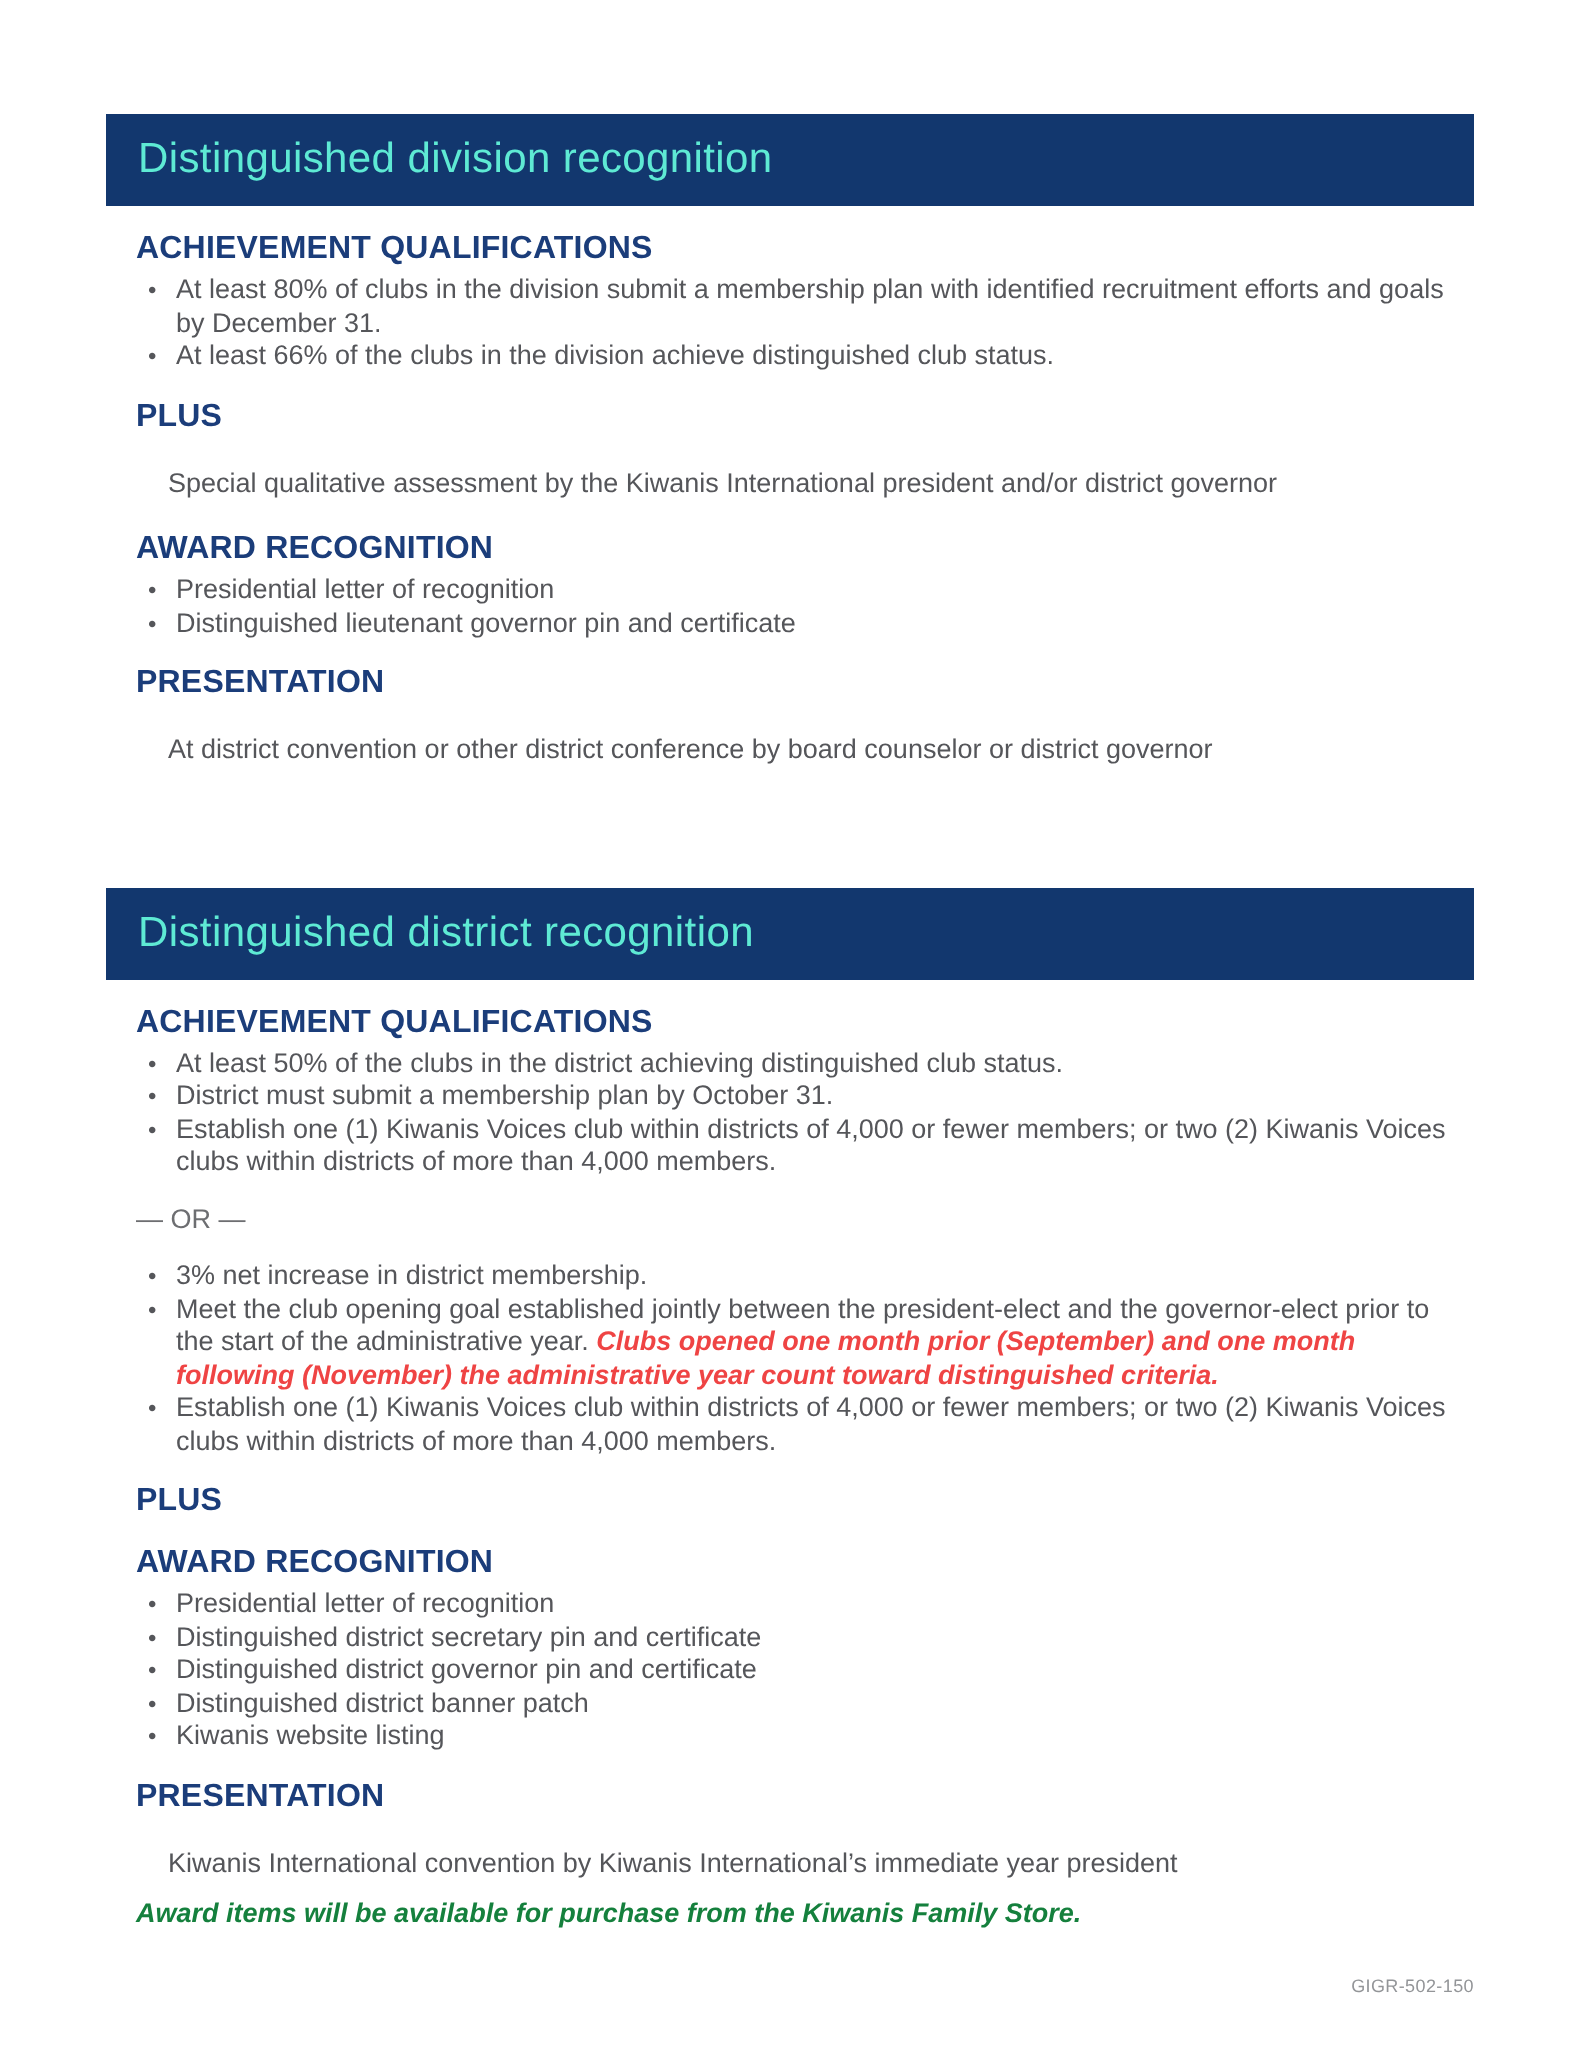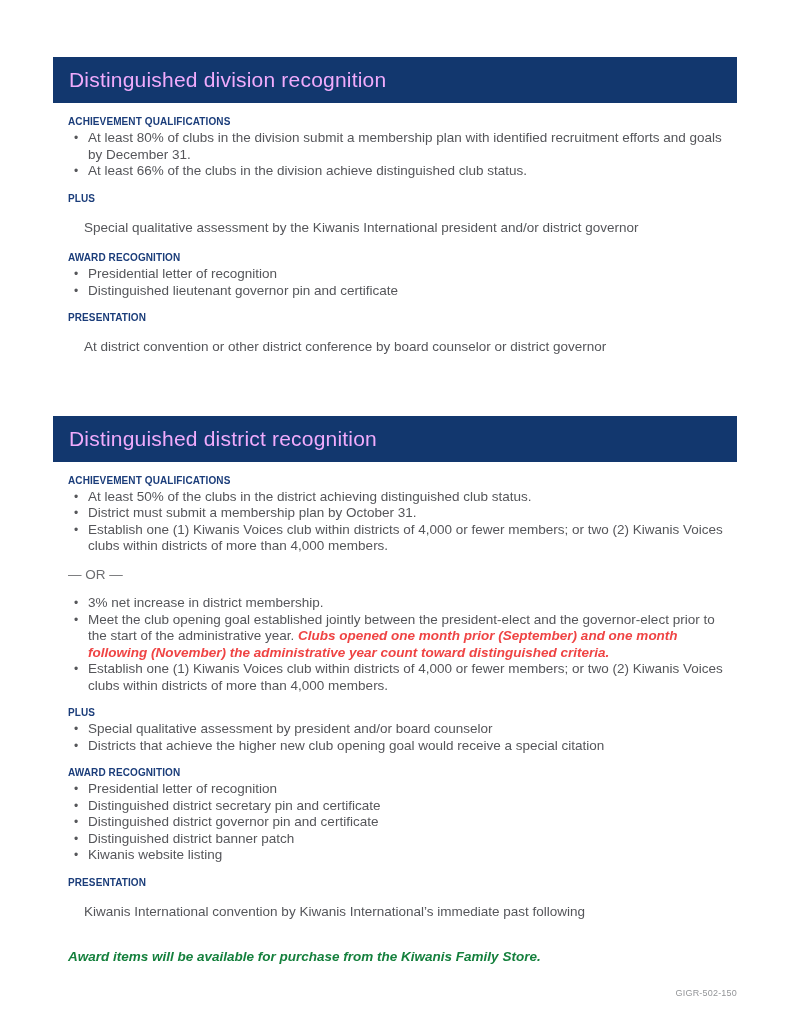--- a/index.html
+++ b/index.html
@@ -20,30 +20,30 @@
   }
   .banner {
     background: #12376e;
     height: 46px;
     display: flex;
     align-items: center;
     padding-left: 16px;
     box-sizing: border-box;
   }
   .banner-title {
-    color: #f0abfc;
+    color: #5eead4;
     font-size: 21px;
     font-weight: 400;
     letter-spacing: 0.2px;
   }
   .banner-1 { margin-top: 57px; }
   .banner-2 { margin-top: 60px; }
   .hd {
     margin: 13px 0 3px 0;
-    font-size: 10px;
+    font-size: 16px;
     font-weight: 700;
     color: #1b3d7a;
     letter-spacing: 0.1px;
   }
   .body-text {
     margin: 16px;
     font-size: 13.5px;
     line-height: 16.5px;
     color: #55565a;
   }
@@ -136,34 +136,30 @@
           <li><span>District must submit a membership plan by October 31.</span></li>
           <li><span>Establish one (1) Kiwanis Voices club within districts of 4,000 or fewer members; or two (2) Kiwanis Voices clubs within districts of more than 4,000 members.</span></li>
         </ul>
         <p class="or-sep">— OR —</p>
         <ul class="blist">
           <li><span>3% net increase in district membership.</span></li>
           <li><span>Meet the club opening goal established jointly between the president-elect and the governor-elect prior to the start of the administrative year. </span><span class="em-seg">Clubs opened one month prior (September) and one month following (November) the administrative year count toward distinguished criteria.</span></li>
           <li><span>Establish one (1) Kiwanis Voices club within districts of 4,000 or fewer members; or two (2) Kiwanis Voices clubs within districts of more than 4,000 members.</span></li>
         </ul>
         <h3 class="hd">PLUS</h3>
-        <ul class="blist">
-          <li><span>Special qualitative assessment by president and/or board counselor</span></li>
-          <li><span>Districts that achieve the higher new club opening goal would receive a special citation</span></li>
-        </ul>
         <h3 class="hd">AWARD RECOGNITION</h3>
         <ul class="blist">
           <li><span>Presidential letter of recognition</span></li>
           <li><span>Distinguished district secretary pin and certificate</span></li>
           <li><span>Distinguished district governor pin and certificate</span></li>
           <li><span>Distinguished district banner patch</span></li>
           <li><span>Kiwanis website listing</span></li>
         </ul>
         <h3 class="hd">PRESENTATION</h3>
-        <p class="body-text">Kiwanis International convention by Kiwanis International’s immediate past following</p>
+        <p class="body-text">Kiwanis International convention by Kiwanis International’s immediate year president</p>
       </div>
     </section>
 
   </div>
 
   <p class="footer-note">Award items will be available for purchase from the Kiwanis Family Store.</p>
   <span class="doc-code">GIGR-502-150</span>
 </div>
 
 </body></html>

